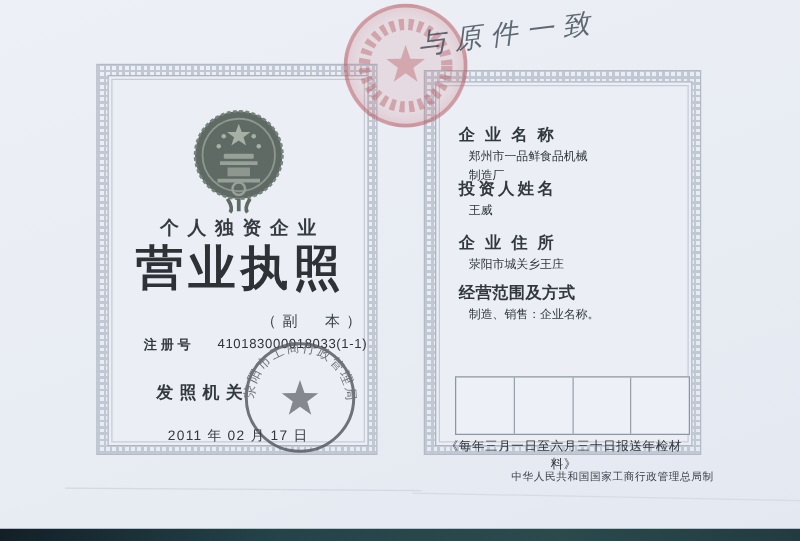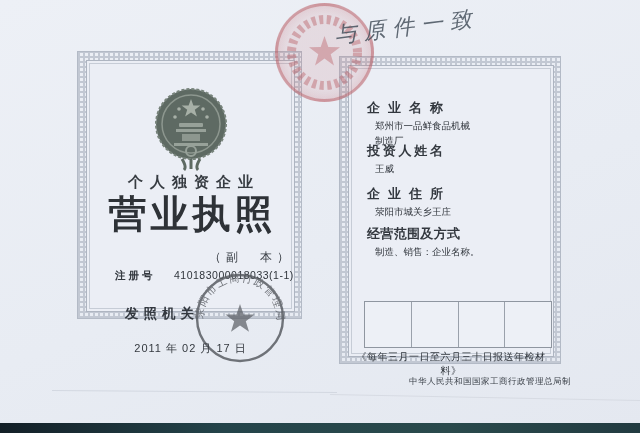--- a/index.html
+++ b/index.html
@@ -26,21 +26,21 @@
     outline:1px solid #b3bac6;
     padding:8px;
     box-sizing:border-box;
   }
   .panel-inner{
     position:relative;width:100%;height:100%;
     background:#ebeef5;
     border:1px solid #aeb5c1;
     box-shadow:inset 0 0 0 2px #ebeef5, inset 0 0 0 3px #c6ccd6;
   }
-  .left-panel{left:78px;top:52px;width:223px;height:266px;}
+  .left-panel{left:78px;top:52px;width:223px;height:311px;}
   .right-panel{left:340px;top:57px;width:220px;height:306px;}
 
   
   .emblem{position:absolute;left:50%;top:26px;transform:translateX(-50%);}
   .category{position:absolute;left:0;right:0;top:112px;text-align:center;
     font-size:15px;letter-spacing:7px;text-indent:7px;font-weight:600;color:#363b41;}
   .license-title{position:absolute;left:0;right:0;top:128px;text-align:center;
     font-family:"Liberation Serif", serif;font-weight:600;
     font-size:38px;letter-spacing:4px;text-indent:4px;color:#2e3237;}
   .copy-type{position:absolute;left:0;right:0;top:188px;text-align:right;

